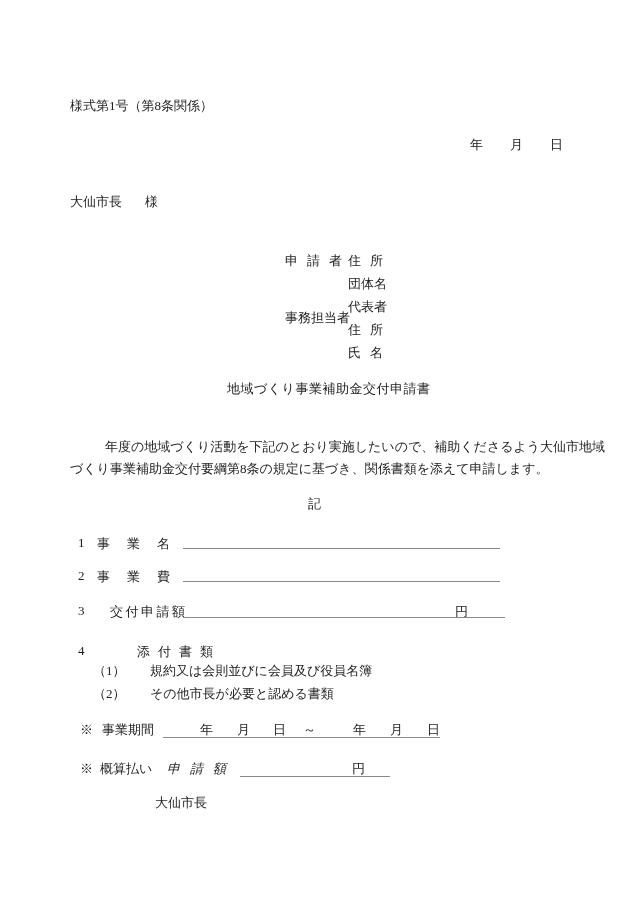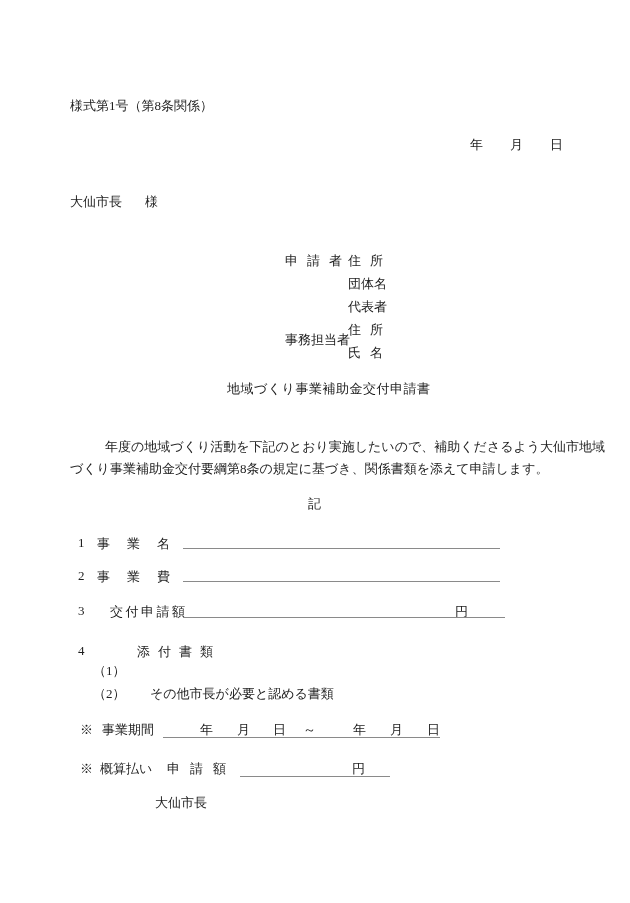--- a/index.html
+++ b/index.html
@@ -17,21 +17,21 @@
     color: #1d1d1d;
     overflow: hidden;
   }
   .abs { position: absolute; white-space: nowrap; }
 
   
   .ls-wide   { letter-spacing: 17px; }   
   .ls-narrow { letter-spacing: 2.5px; }  
   .ls-med    { letter-spacing: 9px; }    
   .ls-attach { letter-spacing: 8px; }    
-  .ls-amt    { letter-spacing: 10px; }   
+  .ls-amt    { letter-spacing: 10px; font-style: italic; }   
 
   .fill-line {
     position: absolute;
     border-top: 1px solid #8a8a8a;
     height: 0;
   }
 
   .date-row { display: flex; column-gap: 27px; }
   .addressee-row { display: flex; column-gap: 23px; }
 
@@ -60,21 +60,21 @@
   </div>
 
   <div>
     <span class="abs applicant-row-label ls-med" style="top:252px;">申請者</span>
     <span class="abs applicant-row-field ls-med" style="top:252px;">住所</span>
 
     <span class="abs applicant-row-field" style="top:275px;">団体名</span>
 
     <span class="abs applicant-row-field" style="top:298px;">代表者</span>
 
-    <span class="abs applicant-row-label" style="top:331px;">事務担当者</span>
+    <span class="abs applicant-row-label" style="top:309px;">事務担当者</span>
     <span class="abs applicant-row-field ls-med" style="top:321px;">住所</span>
 
     <span class="abs applicant-row-field ls-med" style="top:344px;">氏名</span>
   </div>
 
   <div class="abs" style="left:227px; top:380px; letter-spacing:0.5px;">地域づくり事業補助金交付申請書</div>
 
   <div class="abs" style="left:105px; top:438px;">年度の地域づくり活動を下記のとおり実施したいので、補助くださるよう大仙市地域</div>
   <div class="abs" style="left:70px; top:460px;">づくり事業補助金交付要綱第8条の規定に基づき、関係書類を添えて申請します。</div>
 
@@ -90,20 +90,21 @@
 
   <span class="abs" style="left:78px; top:603px;">3</span>
   <span class="abs ls-narrow" style="left:94px; top:603px;margin-left:16px;">交付申請額</span>
   <span class="abs" style="left:455px; top:603px;">円</span>
   <div class="fill-line" style="left:183px; top:617px; width:322px;"></div>
 
   <span class="abs" style="left:78px; top:643px;">4</span>
   <span class="abs ls-attach" style="left:102px; top:643px;margin-left:35px;">添付書類</span>
 
   <span class="abs subitem-no" style="top:662px;">（1）</span>
+  <span class="abs subitem-text" style="top:662px;">規約又は会則並びに会員及び役員名簿</span>
 
   <span class="abs subitem-no" style="top:685px;">（2）</span>
   <span class="abs subitem-text" style="top:685px;">その他市長が必要と認める書類</span>
 
   <span class="abs" style="left:80px; top:721px;">※</span>
   <span class="abs" style="left:102px; top:721px;">事業期間</span>
   <span class="abs" style="left:200px; top:721px;">年</span>
   <span class="abs" style="left:237px; top:721px;">月</span>
   <span class="abs" style="left:273px; top:721px;">日</span>
   <span class="abs" style="left:303px; top:721px;">～</span>

